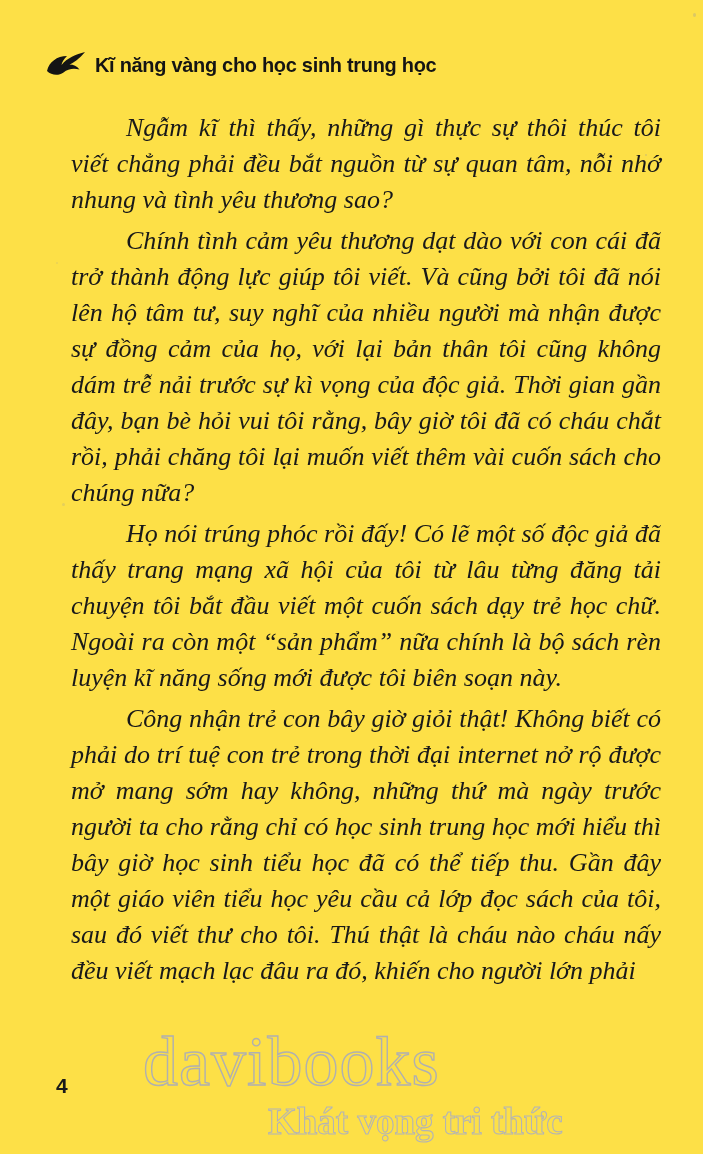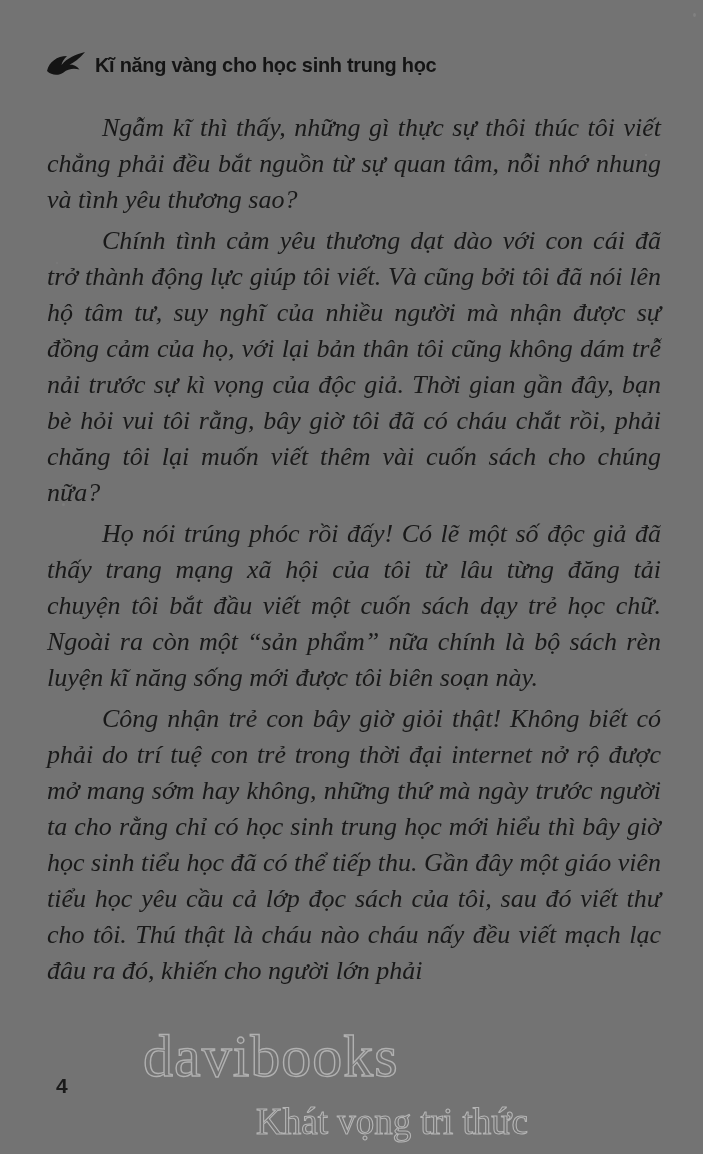--- a/index.html
+++ b/index.html
@@ -1,20 +1,20 @@
 <!DOCTYPE html>
 <html><head>
 <meta charset="utf-8">
 <style>
   html, body { margin: 0; padding: 0; }
   .page {
     position: relative;
     width: 703px;
     height: 1154px;
-    background: #737373;
+    background: #fde047;
     overflow: hidden;
     font-family: "Liberation Serif", "DejaVu Serif", serif;
   }
 
   
   .header {
     position: absolute;
     top: 50px;
     left: 46px;
     display: flex;
@@ -40,54 +40,54 @@
     top: 110px;
     left: 47px;
     width: 614px;
     color: #191919;
     font-style: italic;
     font-size: 26px;
     line-height: 36px;
     text-align: justify;
   }
   .body-text p { margin: 0 0 5px 0; }
-  .body-text p.indent { text-indent: 55px; }
+  .body-text p.indent { text-indent: 55px; margin-left: 24px; }
 
   
   .page-number {
     position: absolute;
     left: 56px;
     top: 1074px;
     font-family: "Liberation Sans", "DejaVu Sans", sans-serif;
     font-weight: 700;
     font-size: 21px;
     color: #1a1a1a;
   }
 
   
   .watermark-brand {
     position: absolute;
     left: 143px;
     top: 1022px;
     font-family: "Liberation Serif", "DejaVu Serif", serif;
-    font-size: 60px;
+    font-size: 70px;
     font-weight: 400;
     letter-spacing: 1px;
     color: transparent;
     -webkit-text-stroke: 1.4px #b0b0b0;
     white-space: nowrap;
     pointer-events: none;
   }
   .watermark-tagline {
     position: absolute;
-    left: 256px;
+    left: 268px;
     top: 1100px;
     font-family: "Liberation Serif", "DejaVu Serif", serif;
     font-size: 37px;
-    font-weight: 400;
+    font-weight: 700;
     color: transparent;
     -webkit-text-stroke: 1.1px #b4b4b4;
     white-space: nowrap;
     pointer-events: none;
   }
 
   
   .speck {
     position: absolute;
     border-radius: 50%;

